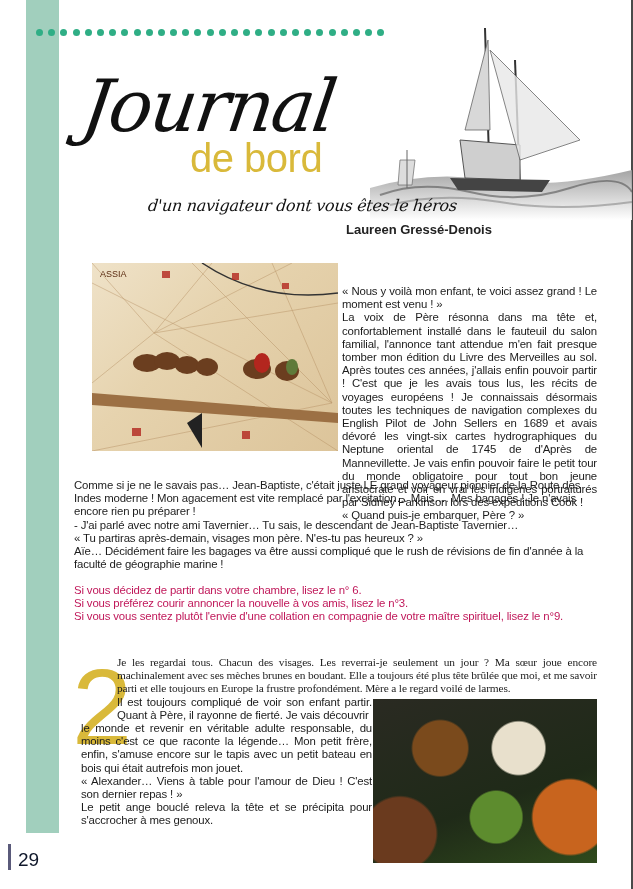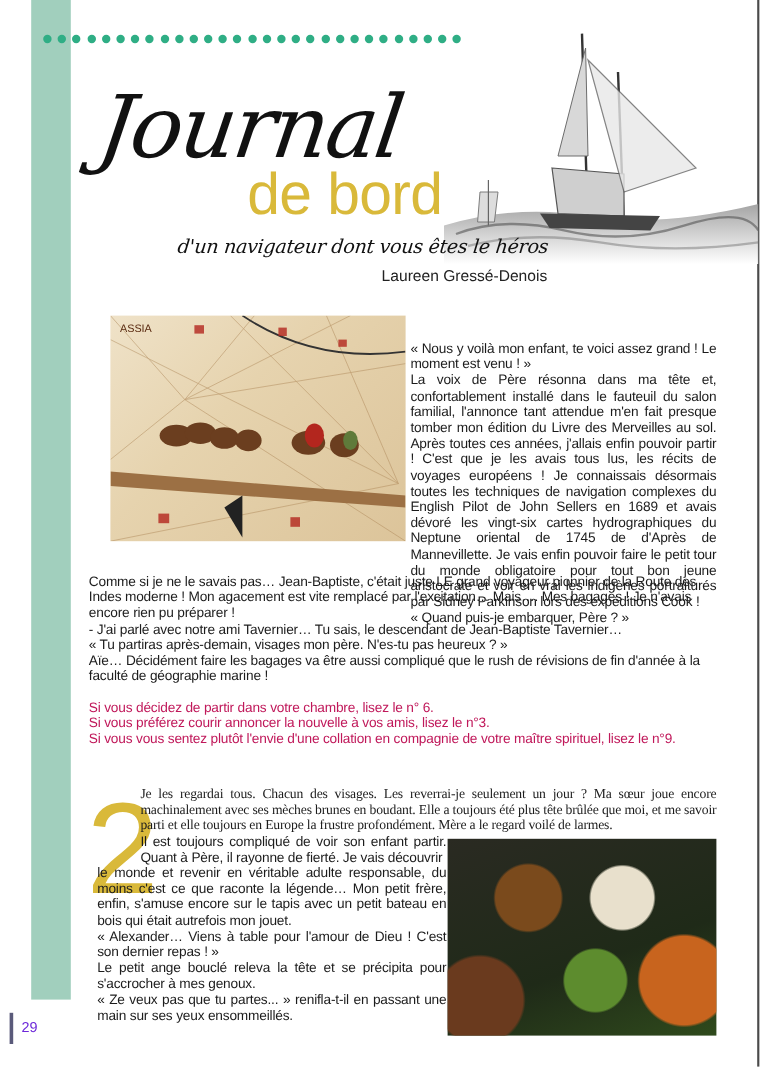--- a/index.html
+++ b/index.html
@@ -9,40 +9,40 @@
     .right-border { position: absolute; left: 631px; top: 0; width: 2px; height: 889px; background: #4a4a4a; }
     .sidebar-band { position: absolute; left: 26px; top: 0; width: 33px; height: 833px; background: #a1cfbd; }
 
     .dots-row { position: absolute; left: 36px; top: 29px; height: 8px; display: flex; gap: 5.2px; }
     .dot { width: 7px; height: 7px; border-radius: 50%; background: #2fae85; }
 
     
     .ship { position: absolute; left: 370px; top: 20px; width: 262px; height: 200px; }
 
     .title-script { position: absolute; left: 83px; top: 70px; font-family: "DejaVu Serif", serif; font-style: italic; font-size: 72px; color: #111; letter-spacing: -2px; transform: skewX(-8deg); line-height: 1; }
-    .title-sans { position: absolute; left: 190px; top: 138px; font-family: "Liberation Sans", sans-serif; font-size: 49px; color: #d9b93a; font-weight: normal; letter-spacing: -0.5px; line-height: 1; margin-left: 16px; }
+    .title-sans { position: absolute; left: 190px; top: 138px; font-family: "Liberation Sans", sans-serif; font-size: 40px; color: #d9b93a; font-weight: normal; letter-spacing: -0.5px; line-height: 1; }
     .subtitle { position: absolute; left: 148px; top: 196px; font-family: "DejaVu Serif", serif; font-style: italic; font-size: 16px; color: #111; letter-spacing: -0.3px; transform: skewX(-6deg); }
-    .author { position: absolute; left: 318px; top: 222px; font-size: 13px; color: #222; }
+    .author { position: absolute; left: 346px; top: 222px; font-size: 13px; color: #222; font-weight: bold; }
 
     .map-img { position: absolute; left: 92px; top: 263px; width: 246px; height: 188px; background: linear-gradient(135deg, #efe2c8 0%, #e6d3ae 40%, #dcc49a 100%); overflow: hidden; text-align: right; }
 
     .body-text { font-family: "Liberation Sans", sans-serif; font-size: 11.4px; line-height: 13.2px; color: #1c1c1c; letter-spacing: -0.15px; }
     .col-right { position: absolute; left: 342px; top: 260px; width: 255px; text-align: justify; margin-top: 25px; }
     .col-full { position: absolute; left: 74px; top: 479px; width: 523px; }
     .choices { position: absolute; left: 74px; top: 584px; width: 540px; color: #c0185a; font-size: 11.4px; line-height: 13.2px; letter-spacing: -0.15px; }
 
     .dropcap { position: absolute; left: 72px; top: 653px; font-family: "Liberation Sans", sans-serif; font-size: 108px; line-height: 1; color: #d9b93a; font-weight: normal; }
     .sec2-top { position: absolute; left: 117px; top: 656px; width: 480px; text-align: justify; font-family: Liberation Serif, serif; }
     .sec2-mid { position: absolute; left: 117px; top: 696px; width: 255px; text-align: justify; }
     .sec2-bottom { position: absolute; left: 81px; top: 722px; width: 291px; text-align: justify; }
 
     .food-img { position: absolute; left: 373px; top: 699px; width: 224px; height: 164px; background: radial-gradient(circle at 30% 30%, #7a4a1c 0 14%, transparent 15%), radial-gradient(circle at 65% 30%, #e8e0cc 0 14%, transparent 15%), radial-gradient(circle at 55% 72%, #5d8c2e 0 15%, transparent 16%), radial-gradient(circle at 88% 72%, #c8641e 0 16%, transparent 17%), radial-gradient(circle at 12% 82%, #6a3a1e 0 15%, transparent 16%), linear-gradient(160deg, #2a2a22 0%, #1f2a18 60%, #2f4a1c 100%); }
 
     .page-marker { position: absolute; left: 8px; top: 844px; width: 3px; height: 26px; background: #5a5a7a; }
-    .page-number { position: absolute; left: 18px; top: 849px; font-size: 12px; color: #6d28d9; }
+    .page-number { position: absolute; left: 18px; top: 849px; font-size: 19px; color: #0f172a; }
   </style>
 </head>
 <body>
 
 <div class="right-border"></div>
 <div class="sidebar-band"></div>
 
 <div class="dots-row" id="dots">
     <span class="dot"></span>
     <span class="dot"></span>
@@ -157,19 +157,18 @@
   <p>Si vous vous sentez plutôt l'envie d'une collation en compagnie de votre maître spirituel, lisez le n°9.</p>
 </div>
 
 <div class="dropcap">2</div>
 <div class="sec2-top body-text">Je les regardai tous. Chacun des visages. Les reverrai-je seulement un jour ? Ma sœur joue encore machinalement avec ses mèches brunes en boudant. Elle a toujours été plus tête brûlée que moi, et me savoir parti et elle toujours en Europe la frustre profondément. Mère a le regard voilé de larmes.</div>
 <div class="sec2-mid body-text">Il est toujours compliqué de voir son enfant partir. Quant à Père, il rayonne de fierté. Je vais découvrir</div>
 <div class="sec2-bottom body-text">
   <p>le monde et revenir en véritable adulte responsable, du moins c'est ce que raconte la légende… Mon petit frère, enfin, s'amuse encore sur le tapis avec un petit bateau en bois qui était autrefois mon jouet.</p>
   <p>« Alexander… Viens à table pour l'amour de Dieu ! C'est son dernier repas ! »</p>
   <p>Le petit ange bouclé releva la tête et se précipita pour s'accrocher à mes genoux.</p>
-  <p>« Ze veux pas que tu partes... » renifla-t-il en passant une main sur ses yeux ensommeillés.</p>
 </div>
 
 <div class="food-img"></div>
 
 <div class="page-marker"></div>
 <div class="page-number">29</div>
 
 </body></html>

